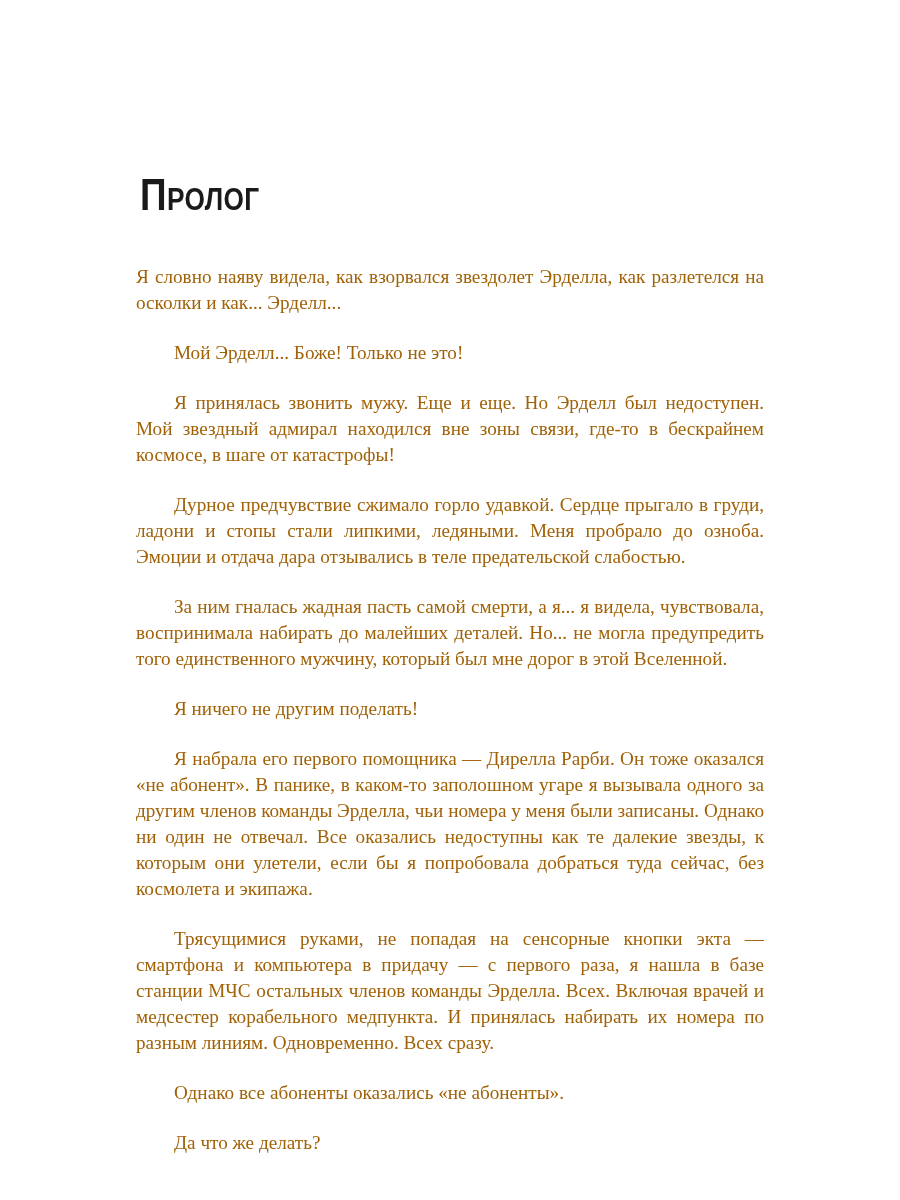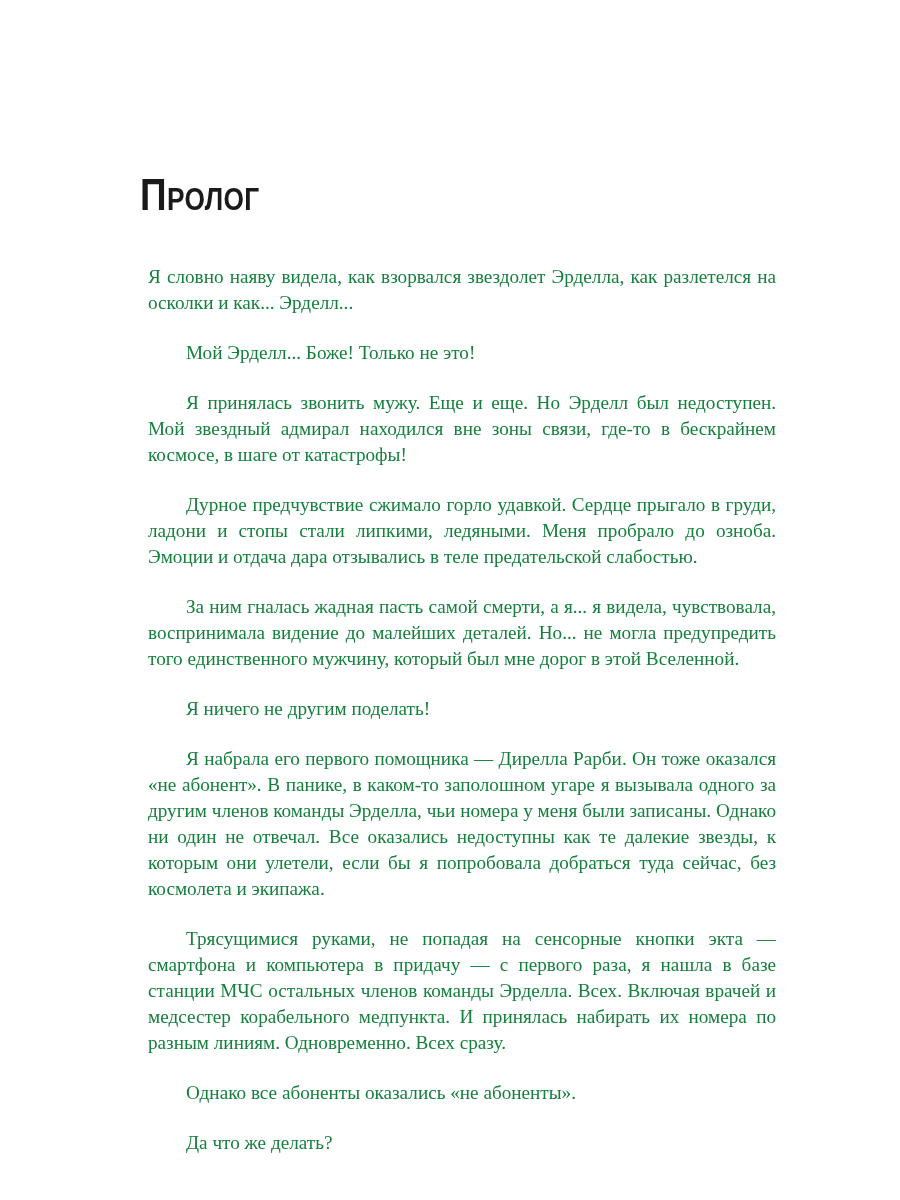--- a/index.html
+++ b/index.html
@@ -29,27 +29,27 @@
     top: 172px;
     letter-spacing: 0.5px;
     font-variant: small-caps;
     font-stretch: condensed;
     transform: scaleX(0.82);
     transform-origin: left top;
     white-space: nowrap;
   }
   .body-text {
     position: absolute;
-    left: 148px;
+    left: 136px;
     top: 264px;
     width: 628px;
     font-family: "Liberation Serif", "DejaVu Serif", serif;
     font-size: 19.2px;
     line-height: 26px;
-    color: #15803d;
+    color: #a16207;
     text-align: justify;
     text-justify: inter-word;
     -webkit-hyphens: none;
     hyphens: none;
   }
   .body-text p {
     margin: 0;
     padding: 0;
     text-indent: 38px;
     text-align: justify;
@@ -68,21 +68,21 @@
 <div class="page">
 
   <h1 class="chapter-title">Пролог</h1>
 
   <div class="body-text">
 
     <p class="no-indent">Я словно наяву видела, как взорвался звездолет Эрделла, как разлетелся на осколки и как... Эрделл...</p>
     <p class="last-line-left">Мой Эрделл... Боже! Только не это!</p>
     <p class="last-line-left">Я принялась звонить мужу. Еще и еще. Но Эрделл был недоступен. Мой звездный адмирал находился вне зоны связи, где-то в бескрайнем космосе, в шаге от катастрофы!</p>
     <p class="last-line-left">Дурное предчувствие сжимало горло удавкой. Сердце прыгало в груди, ладони и стопы стали липкими, ледяными. Меня пробрало до озноба. Эмоции и отдача дара отзывались в теле предательской слабостью.</p>
-    <p class="last-line-left">За ним гналась жадная пасть самой смерти, а я... я видела, чувствовала, воспринимала видение до малейших деталей. Но... не могла предупредить того единственного мужчину, который был мне дорог в этой Вселенной.</p>
+    <p class="last-line-left">За ним гналась жадная пасть самой смерти, а я... я видела, чувствовала, воспринимала набирать до малейших деталей. Но... не могла предупредить того единственного мужчину, который был мне дорог в этой Вселенной.</p>
     <p class="last-line-left">Я ничего не другим поделать!</p>
     <p class="last-line-left">Я набрала его первого помощника — Дирелла Рарби. Он тоже оказался «не абонент». В панике, в каком-то заполошном угаре я вызывала одного за другим членов команды Эрделла, чьи номера у меня были записаны. Однако ни один не отвечал. Все оказались недоступны как те далекие звезды, к которым они улетели, если бы я попробовала добраться туда сейчас, без космолета и экипажа.</p>
     <p class="last-line-left">Трясущимися руками, не попадая на сенсорные кнопки экта — смартфона и компьютера в придачу — с первого раза, я нашла в базе станции МЧС остальных членов команды Эрделла. Всех. Включая врачей и медсестер корабельного медпункта. И принялась набирать их номера по разным линиям. Одновременно. Всех сразу.</p>
     <p class="last-line-left">Однако все абоненты оказались «не абоненты».</p>
     <p class="last-line-left">Да что же делать?</p>
 
   </div>
 
 </div>
 

